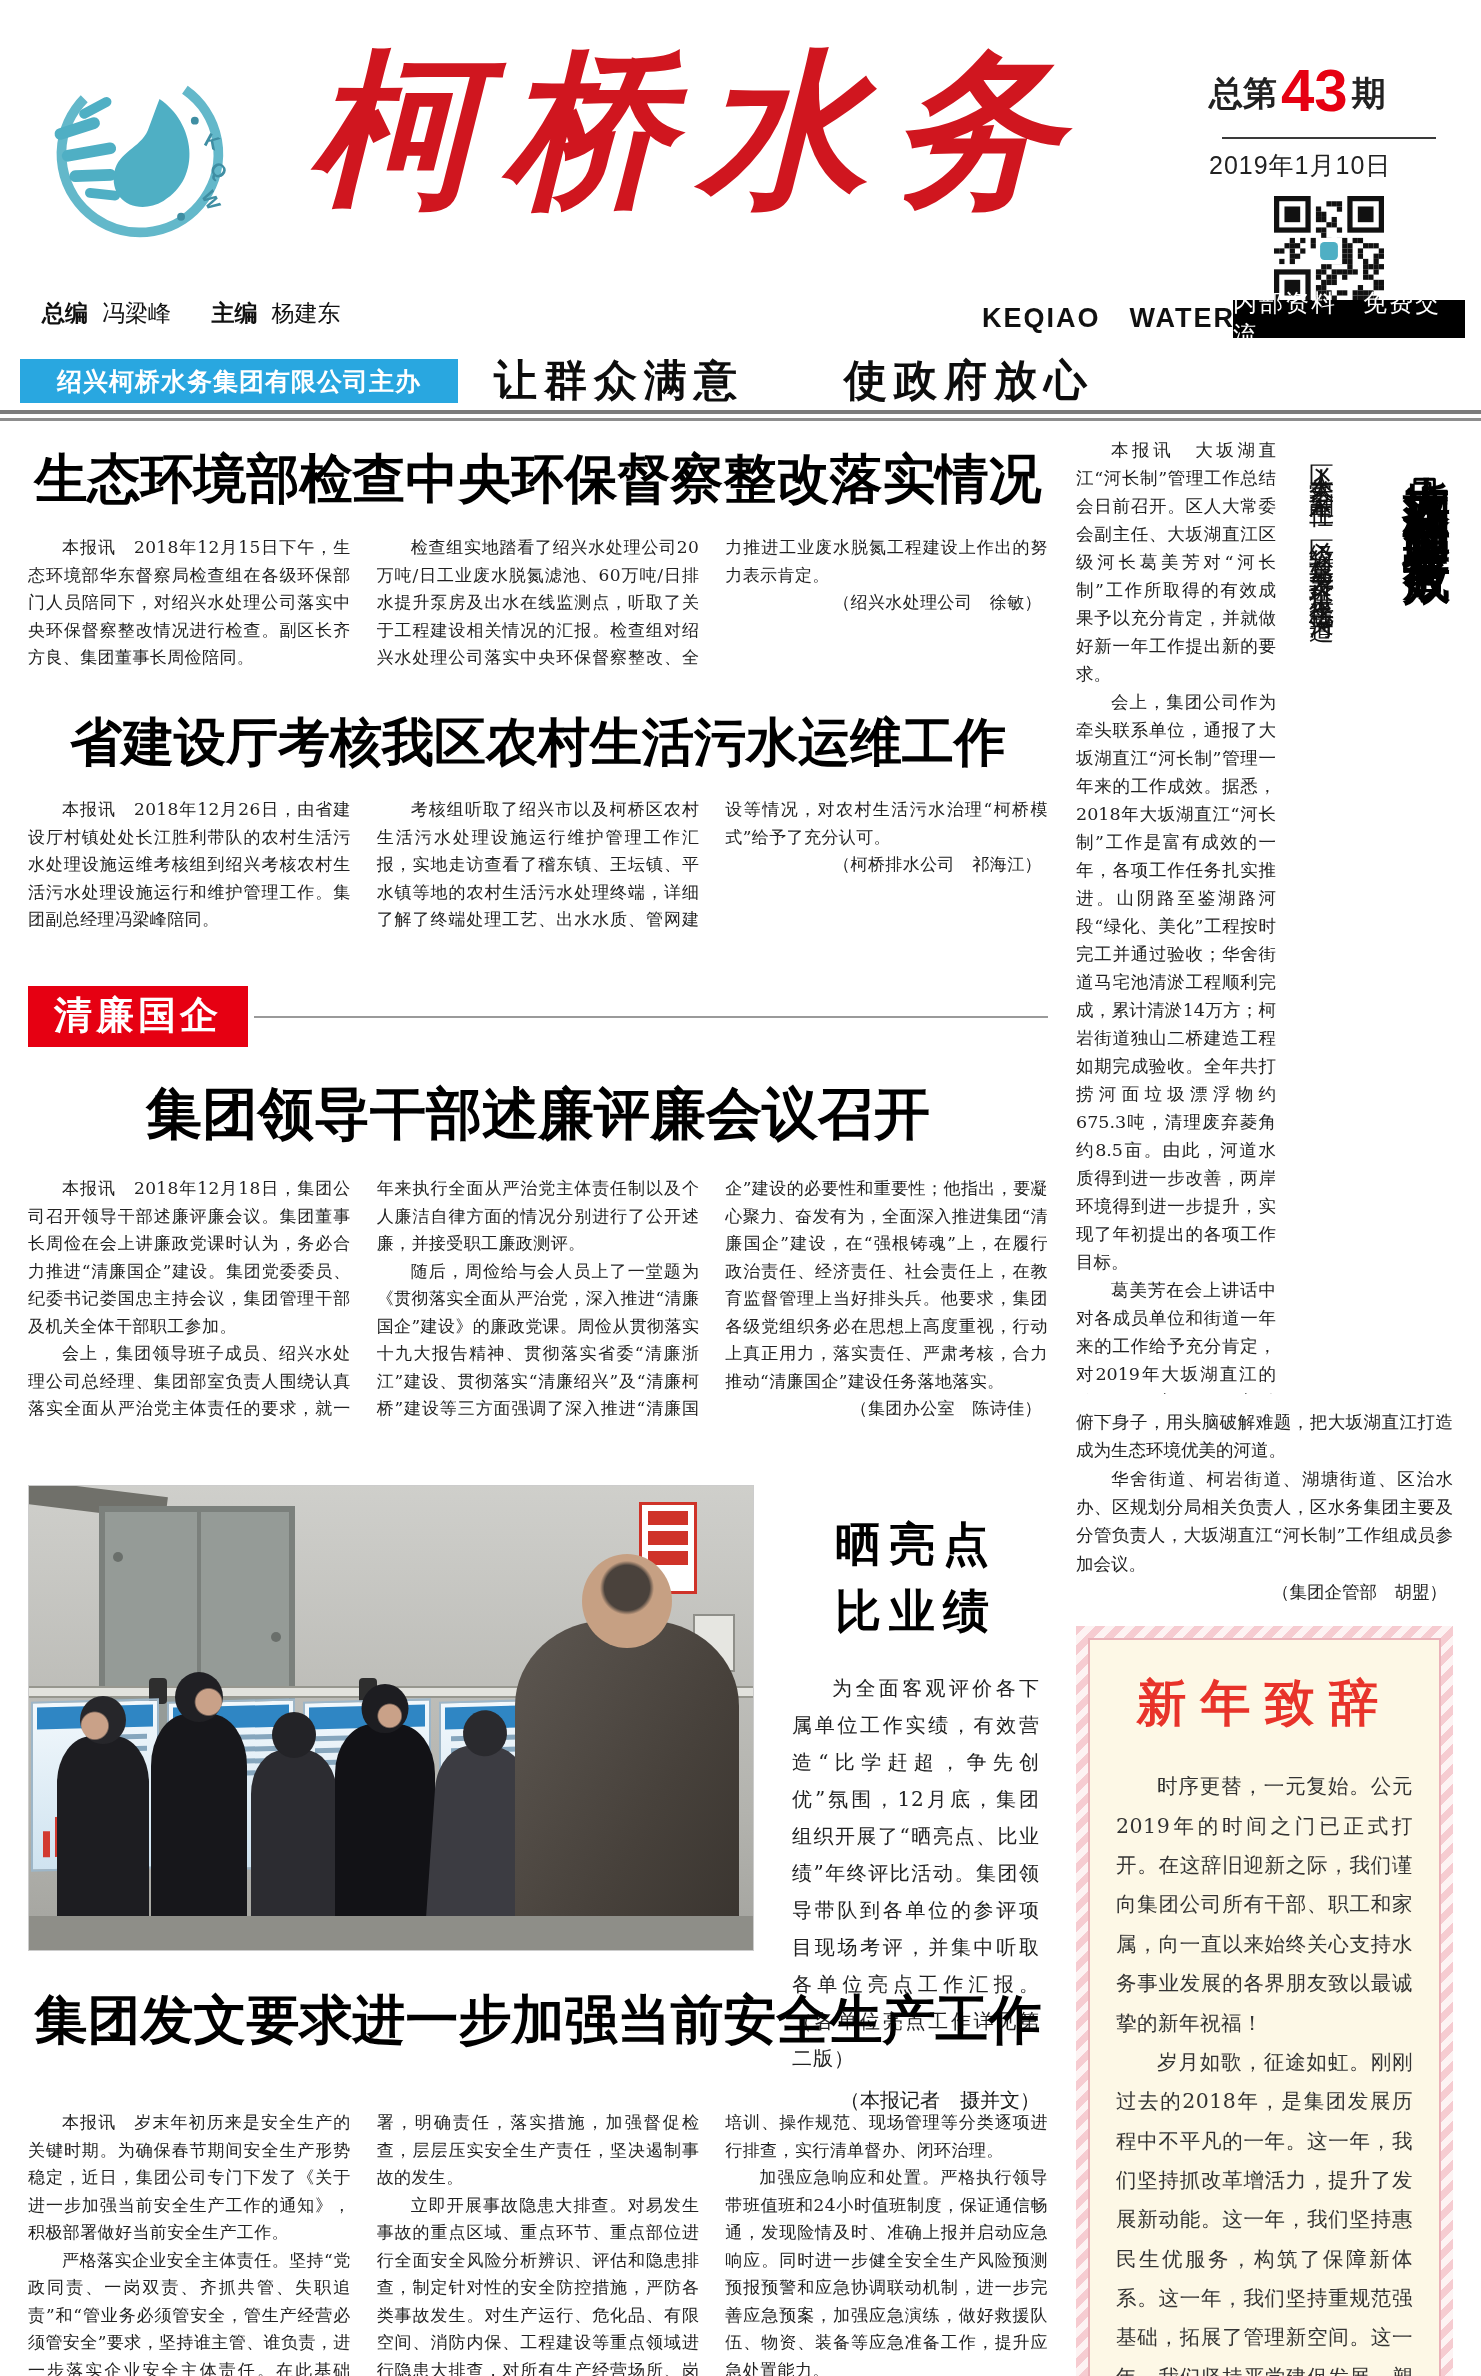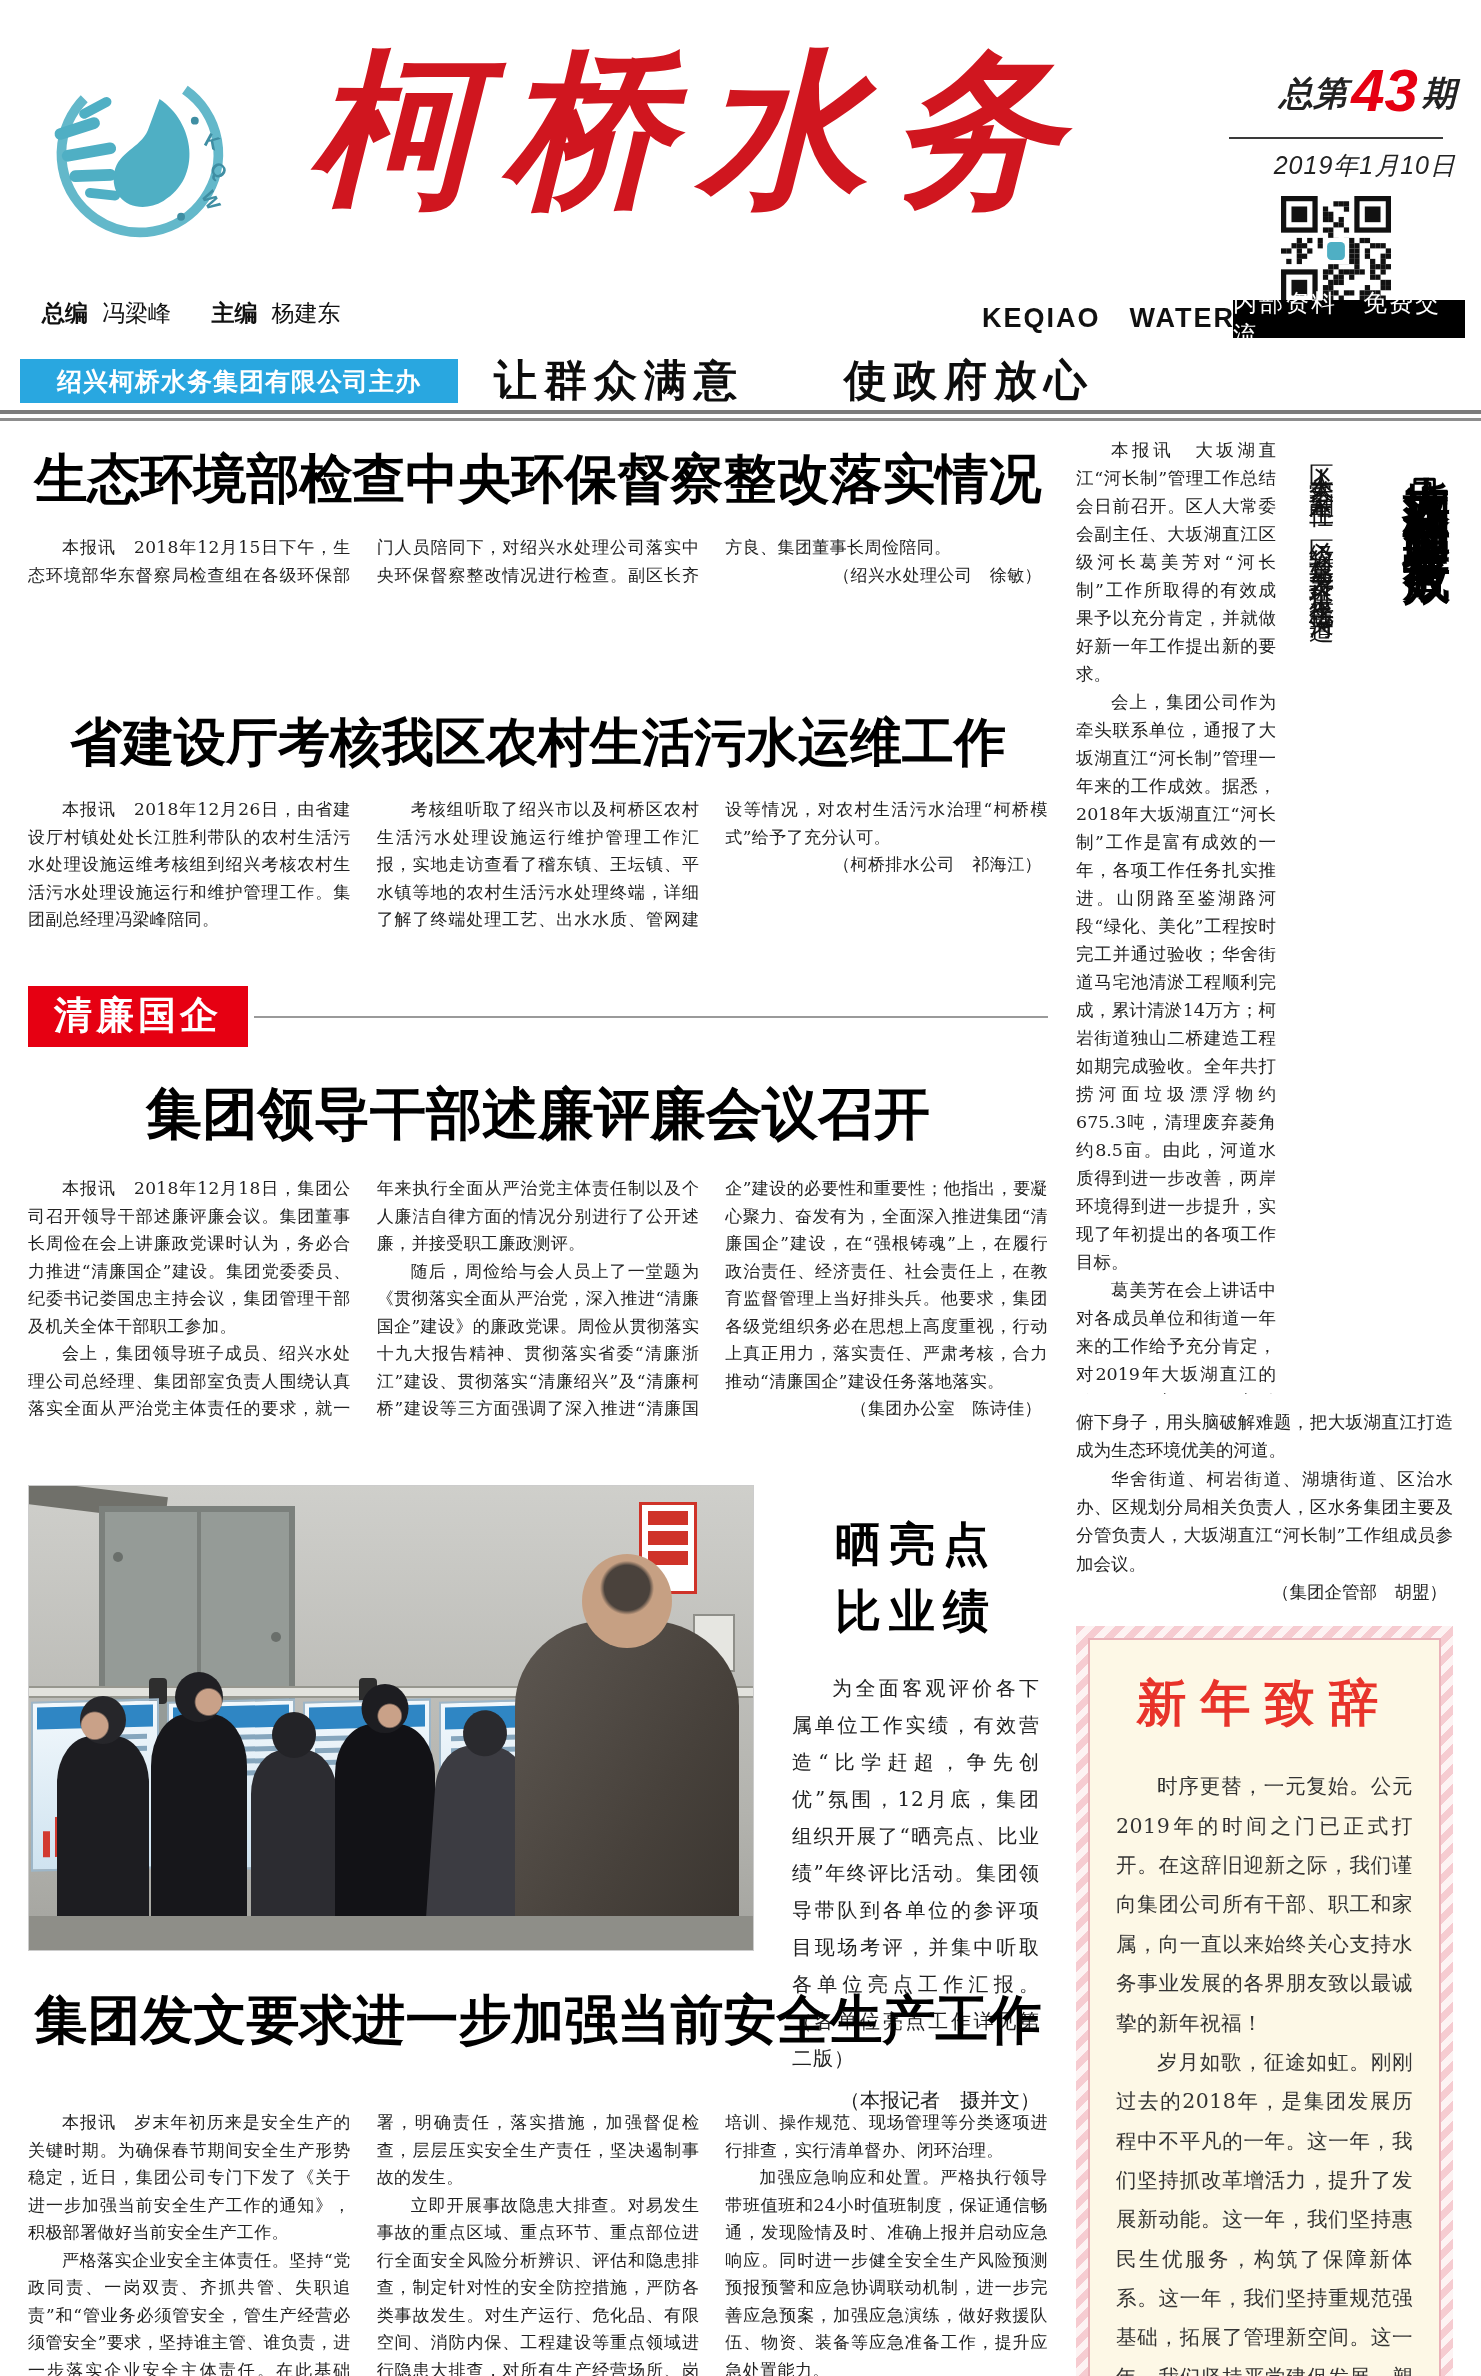--- a/index.html
+++ b/index.html
@@ -6,21 +6,21 @@
   body { background:#e9e9e9; font-family:"Liberation Sans", sans-serif; }
   .page { position:relative; width:1481px; height:2376px; margin:0 auto; background:#fff; overflow:hidden; color:#1a1a1a; }
 
   
   .header { position:absolute; top:0; left:0; width:100%; height:436px; }
   .logo { position:absolute; left:38px; top:56px; width:196px; height:196px; }
   .mast-title { position:absolute; left:200px; top:1px; width:970px; height:262px;
     display:flex; align-items:center; justify-content:center;
     font-family:"DejaVu Serif","Liberation Serif",serif; font-style:italic; font-weight:bold;
     font-size:168px; letter-spacing:26px; padding-left:26px; color:#d0161f; white-space:nowrap; }
-  .issue-block { position:absolute; right:25px; top:56px; width:240px; text-align:right;font-style:italic; }
+  .issue-block { position:absolute; right:32px; top:56px; width:240px; text-align:left; }
   .issue-line { font-size:34px; font-weight:bold; color:#222; white-space:nowrap; }
   .issue-line .num { font-size:60px; color:#e60012; font-weight:bold; letter-spacing:0; vertical-align:-6px; padding:0 4px; }
   .issue-rule { width:214px; border-top:2px solid #3a3a3a; margin:12px auto 10px; }
   .issue-date { font-size:25px; color:#222; letter-spacing:1px; }
   .qr-wrap { margin:14px auto 0; width:110px; height:110px; }
   .editors { position:absolute; left:42px; top:298px; font-size:23px; color:#111; }
   .editors b { font-weight:bold; margin-right:14px; }
   .editors .nm { font-family:"DejaVu Serif",serif; margin-right:34px; }
   .english { position:absolute; left:982px; top:300px; font-size:27px; letter-spacing:2px; color:#111; font-weight:bold; }
   .badge { position:absolute; right:16px; top:300px; width:232px; height:38px; background:#000000;
@@ -304,20 +304,21 @@
       </div>
   </div>
 
   <div class="content">
 
     <div class="col-left">
 
       <div class="headline h1">生态环境部检查中央环保督察整改落实情况</div>
       <div class="body-cols cols3 b1">
         <p>本报讯　2018年12月15日下午，生态环境部华东督察局检查组在各级环保部门人员陪同下，对绍兴水处理公司落实中央环保督察整改情况进行检查。副区长齐方良、集团董事长周俭陪同。</p>
+        <p>检查组实地踏看了绍兴水处理公司20万吨/日工业废水脱氮滤池、60万吨/日排水提升泵房及出水在线监测点，听取了关于工程建设相关情况的汇报。检查组对绍兴水处理公司落实中央环保督察整改、全力推进工业废水脱氮工程建设上作出的努力表示肯定。</p>
         <p class="byline">（绍兴水处理公司　徐敏）</p>
       </div>
 
       <div class="headline h2">省建设厅考核我区农村生活污水运维工作</div>
       <div class="body-cols cols3 b2">
         <p>本报讯　2018年12月26日，由省建设厅村镇处处长江胜利带队的农村生活污水处理设施运维考核组到绍兴考核农村生活污水处理设施运行和维护管理工作。集团副总经理冯梁峰陪同。</p>
         <p>考核组听取了绍兴市以及柯桥区农村生活污水处理设施运行维护管理工作汇报，实地走访查看了稽东镇、王坛镇、平水镇等地的农村生活污水处理终端，详细了解了终端处理工艺、出水水质、管网建设等情况，对农村生活污水治理“柯桥模式”给予了充分认可。</p>
         <p class="byline">（柯桥排水公司　祁海江）</p>
       </div>
 

